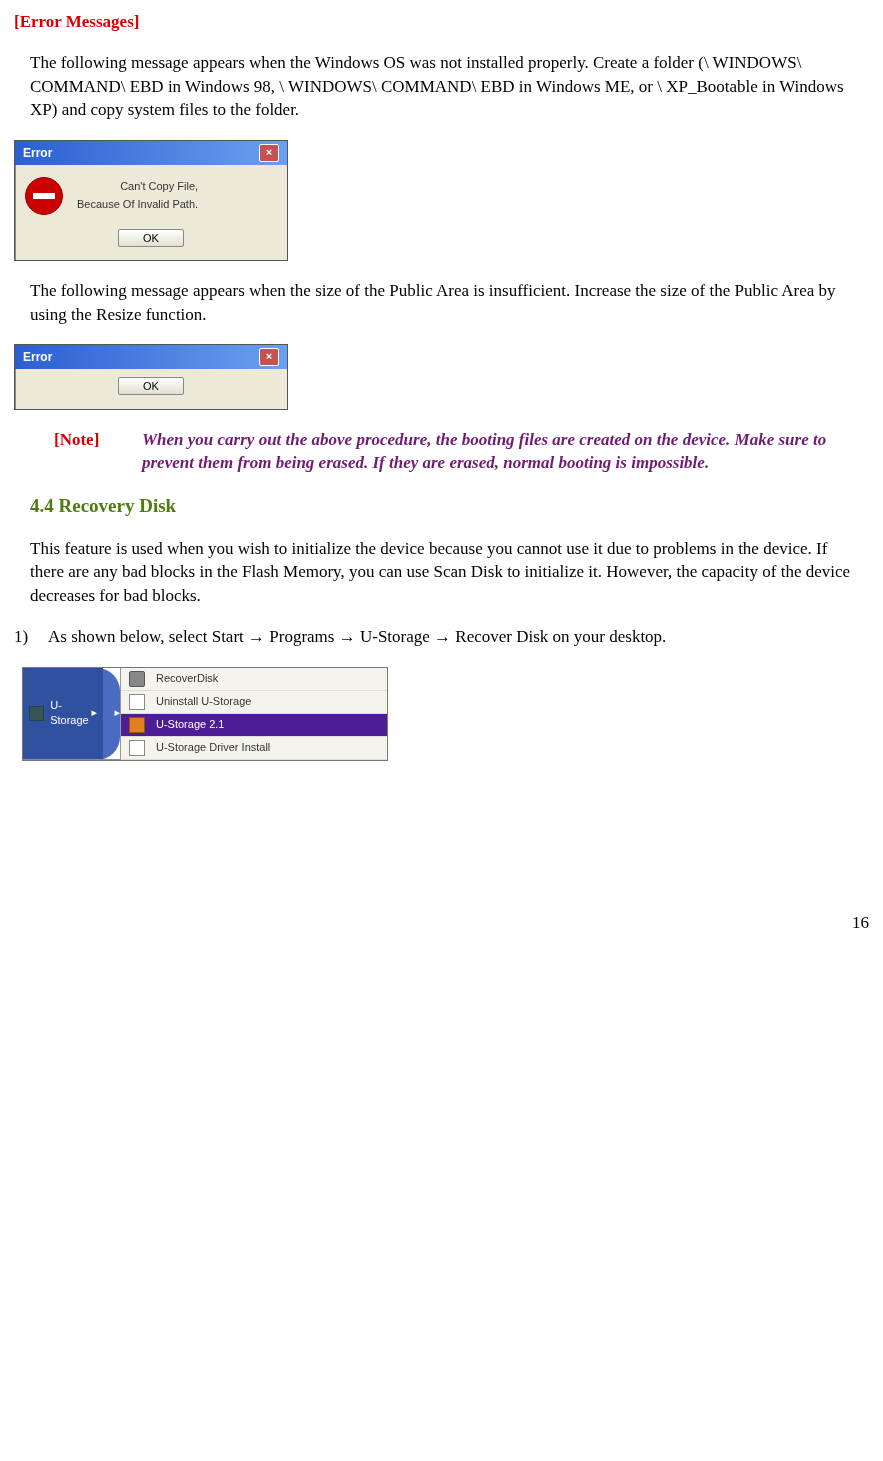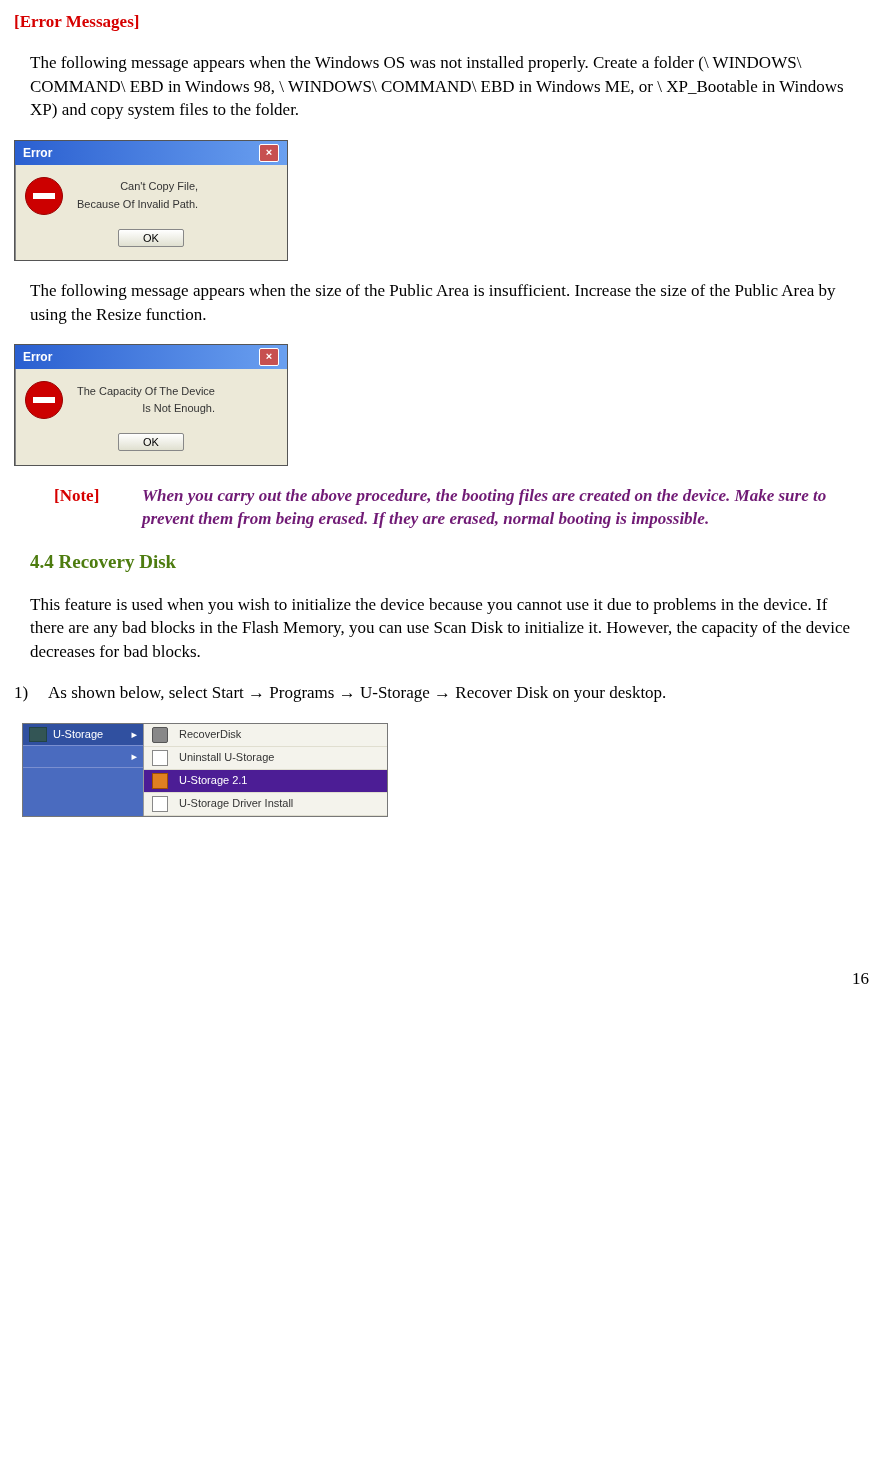--- a/index.html
+++ b/index.html
@@ -126,25 +126,25 @@
     border: 1px solid #777;
     width: 364px;
     margin: 6px 0 0 8px;
     display: flex;
     font-family: Tahoma, sans-serif;
     font-size: 11px;
     color: #333;
     filter: blur(0.5px);
   }
   .menuleft {
-    width: 120px;
+    width: 97px;
     background: #4a6bbf;
     color: #fff;
     display: flex;
-    flex-direction: column;
+    border-radius: 23px;
   }
   .menucell {
     padding: 3px 6px;
     border-bottom: 1px solid #7a8fd0;
     display: flex;
     align-items: center;
   }
   .menucell.sel {
     background: #3050a0;
   }
@@ -225,27 +225,20 @@
   </div>
 </div>
 
 <div class="para">The following message appears when the size of the Public Area is insufficient. Increase the size of the Public Area by using the Resize function.</div>
 
 <div class="dialog">
   <div class="titlebar">
     <span>Error</span>
     <span class="closebox">×</span>
   </div>
-  <div class="dlgbody">
-    <div class="erricon"></div>
-    <div class="dlgtext">
-      <div>The Capacity Of The Device</div>
-      <div>Is Not Enough.</div>
-    </div>
-  </div>
   <div class="dlgbtnrow">
     <button class="dlgbtn">OK</button>
   </div>
 </div>
 
 <div class="note-block">
   <div class="note-label">[Note]</div>
   <div class="note-text">When you carry out the above procedure, the booting files are created on the device. Make sure to prevent them from being erased. If they are erased, normal booting is impossible.</div>
 </div>
 

